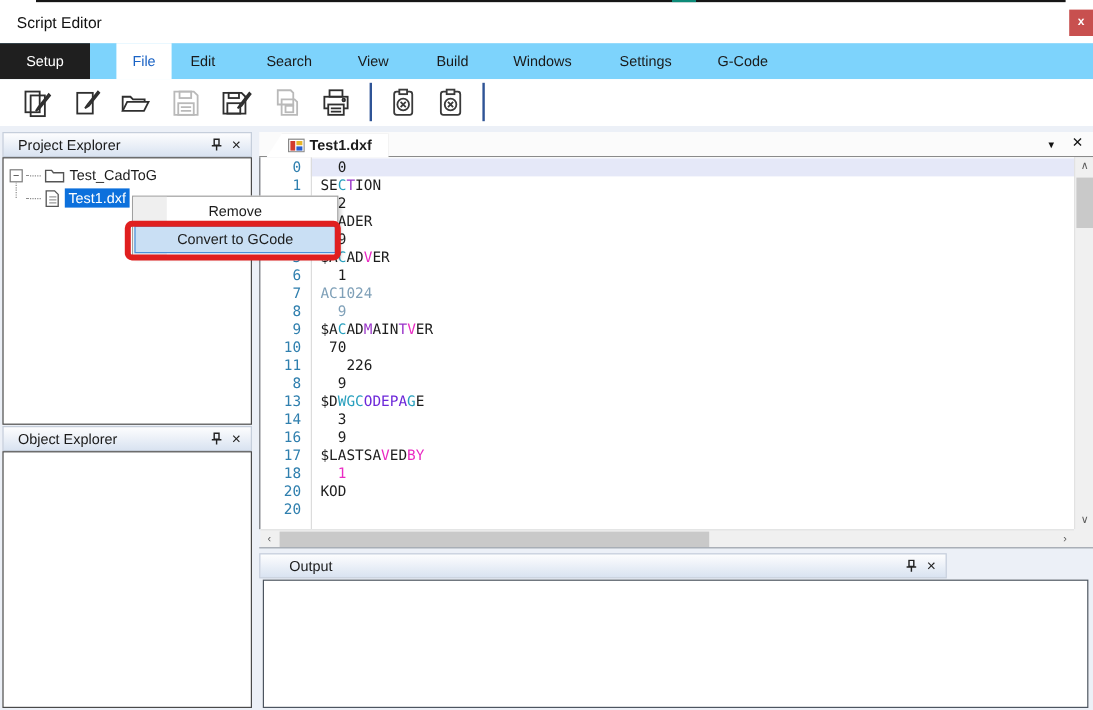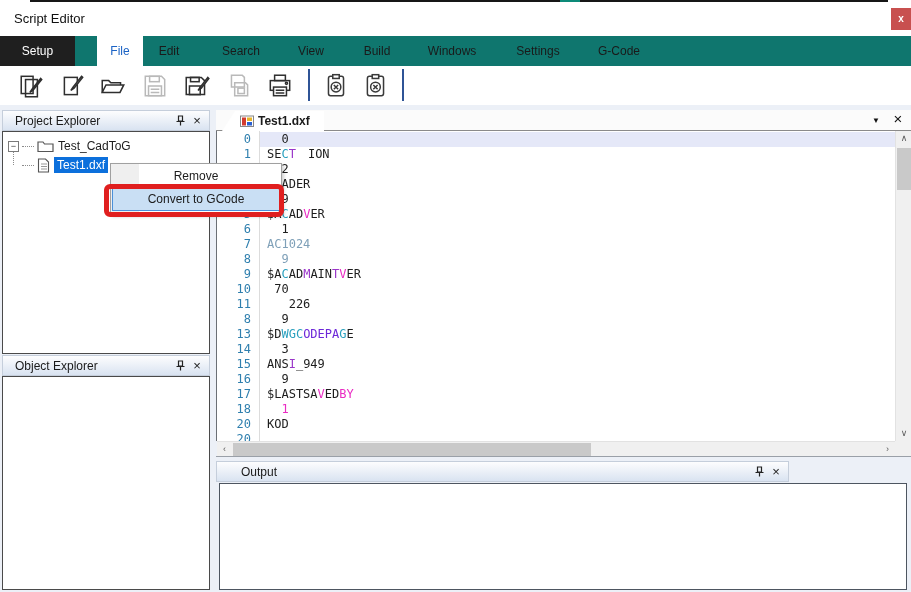--- a/index.html
+++ b/index.html
@@ -11,21 +11,21 @@
   .top-edge { position:absolute; left:30px; top:0; width:858px; height:2px; background:#161616; }
   .top-edge-teal { position:absolute; left:560px; top:0; width:20px; height:2px; background:#0d8a78; }
 
   
   .titlebar { position:absolute; left:0; top:2px; width:911px; height:34px; background:#fff; }
   .title-text { position:absolute; left:14px; top:9px; font-size:13px; color:#111; }
   .close-btn { position:absolute; left:891px; top:6px; width:20px; height:22px; background:#c8504f; color:#fff;
                font-size:10px; font-weight:bold; text-align:center; line-height:22px; cursor:pointer; }
 
   
-  .menustrip { position:absolute; left:0; top:36px; width:911px; height:30px; background:#0f766e; }
+  .menustrip { position:absolute; left:0; top:36px; width:911px; height:30px; background:#7dd3fc; }
   .menu-item { position:absolute; top:0; height:30px; line-height:30px; text-align:center; color:#1a1a1a; cursor:default; }
   .menu-setup { left:0; width:75px; background:#1f1f1f; color:#fff; }
   .menu-file  { left:97px; width:46px; background:#fff; color:#1b63c5; }
   .menu-edit { left:146px; width:46px; }
   .menu-search { left:214px; width:54px; }
   .menu-view { left:288px; width:46px; }
   .menu-build { left:354px; width:46px; }
   .menu-windows { left:424px; width:56px; }
   .menu-settings { left:510px; width:56px; }
   .menu-gcode { left:591px; width:56px; }
@@ -268,21 +268,21 @@
   <div class="tab-close">×</div>
 
   <div class="editor-box">
     <div class="code-rows">
         <div class="code-row current">
           <span class="ln">0</span>
           <span class="lt"><span style="color: rgb(29, 29, 29);">  0</span></span>
         </div>
         <div class="code-row">
           <span class="ln">1</span>
-          <span class="lt"><span style="color: rgb(29, 29, 29);">SE</span><span style="color: rgb(41, 160, 190);">C</span><span style="color: rgb(154, 54, 201);">T</span><span style="color: rgb(29, 29, 29); margin-left: 12px;">ION</span></span>
+          <span class="lt"><span style="color: rgb(29, 29, 29);">SE</span><span style="color: rgb(41, 160, 190);">C</span><span style="color: rgb(154, 54, 201);">T</span><span style="color: rgb(29, 29, 29);">ION</span></span>
         </div>
         <div class="code-row">
           <span class="ln">2</span>
           <span class="lt"><span style="color: rgb(29, 29, 29);">  2</span></span>
         </div>
         <div class="code-row">
           <span class="ln">3</span>
           <span class="lt"><span style="color: rgb(29, 29, 29);">HEADER</span></span>
         </div>
         <div class="code-row">
@@ -321,24 +321,20 @@
           <span class="ln">8</span>
           <span class="lt"><span style="color: rgb(29, 29, 29);">  9</span></span>
         </div>
         <div class="code-row">
           <span class="ln">13</span>
           <span class="lt"><span style="color: rgb(29, 29, 29);">$D</span><span style="color: rgb(41, 160, 190);">WGC</span><span style="color: #6d28d9;">ODEPA</span><span style="color: rgb(41, 160, 190);">G</span><span style="color: rgb(29, 29, 29);">E</span></span>
         </div>
         <div class="code-row">
           <span class="ln">14</span>
           <span class="lt"><span style="color: rgb(29, 29, 29);">  3</span></span>
-        </div>
-        <div class="code-row">
-          <span class="ln">15</span>
-          <span class="lt"><span style="color: rgb(29, 29, 29);">ANS</span><span style="color: rgb(154, 54, 201);">I</span><span style="color: rgb(29, 29, 29);">_949</span></span>
         </div>
         <div class="code-row">
           <span class="ln">16</span>
           <span class="lt"><span style="color: rgb(29, 29, 29);">  9</span></span>
         </div>
         <div class="code-row">
           <span class="ln">17</span>
           <span class="lt"><span style="color: rgb(29, 29, 29);">$LASTSA</span><span style="color: rgb(234, 43, 195);">V</span><span style="color: rgb(29, 29, 29);">ED</span><span style="color: rgb(234, 43, 195);">BY</span></span>
         </div>
         <div class="code-row">

